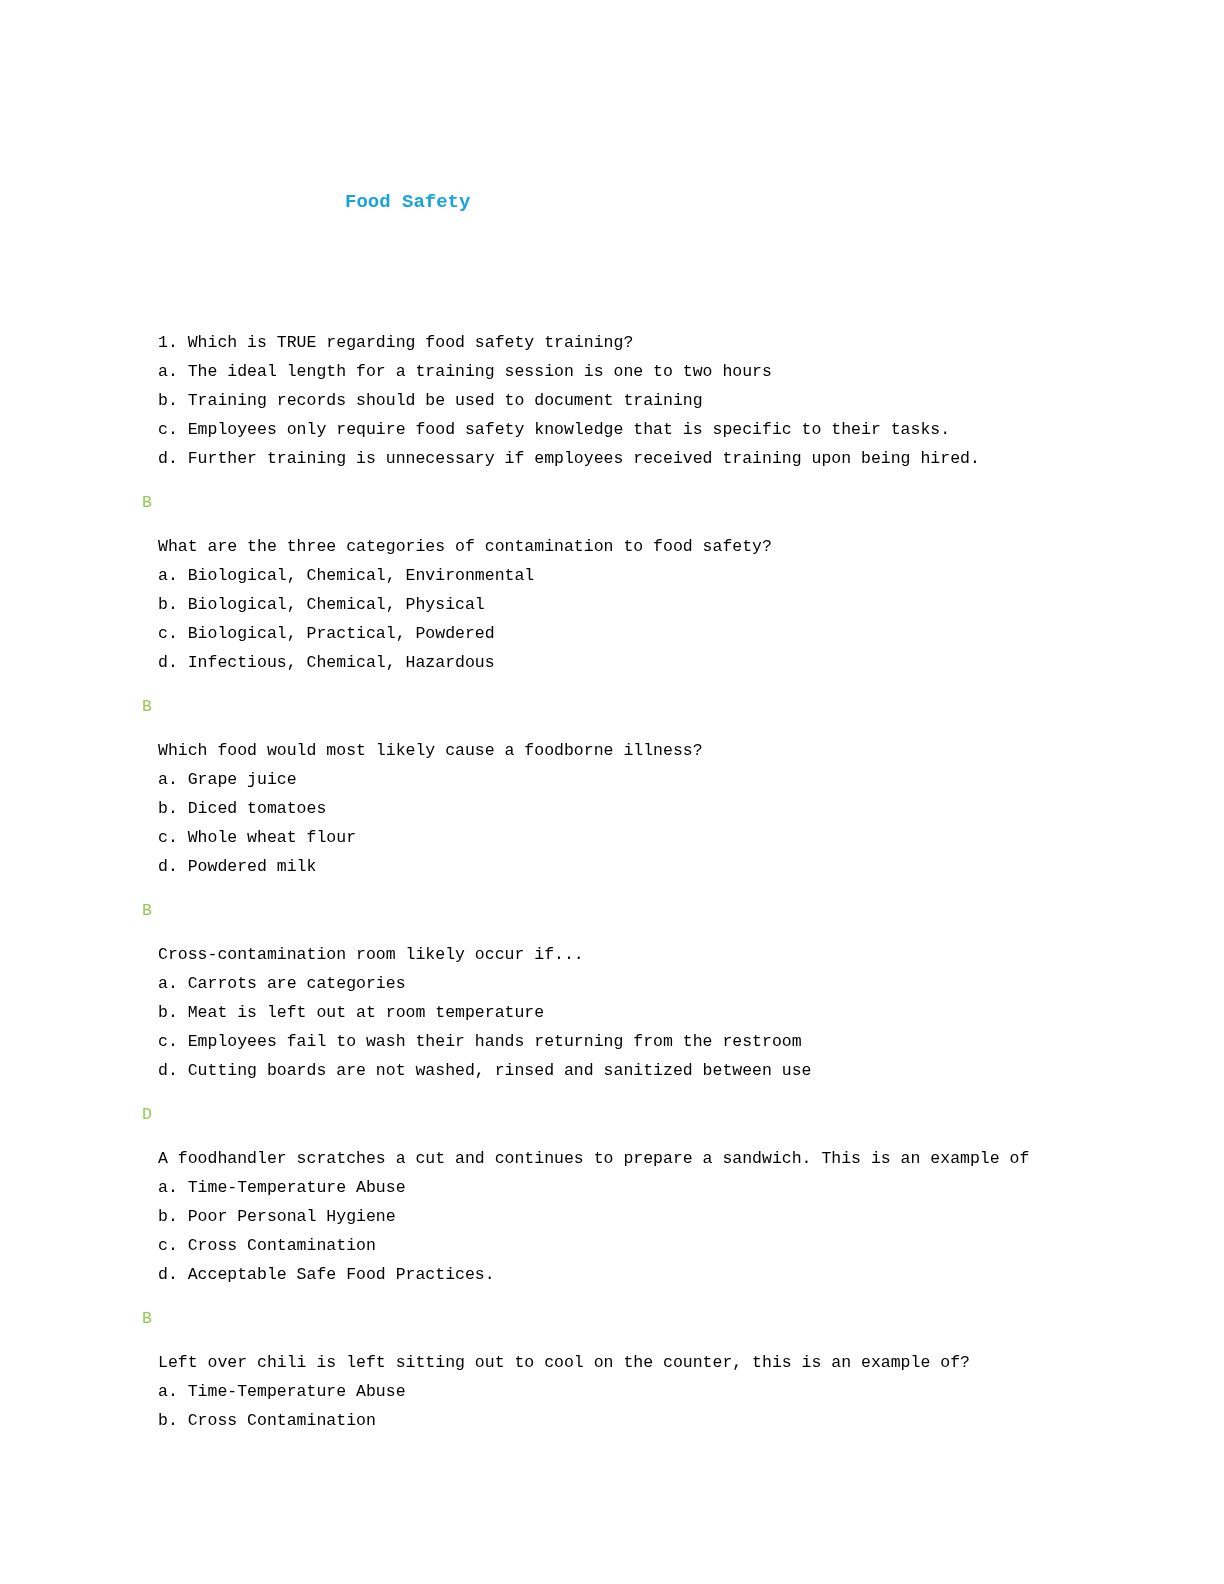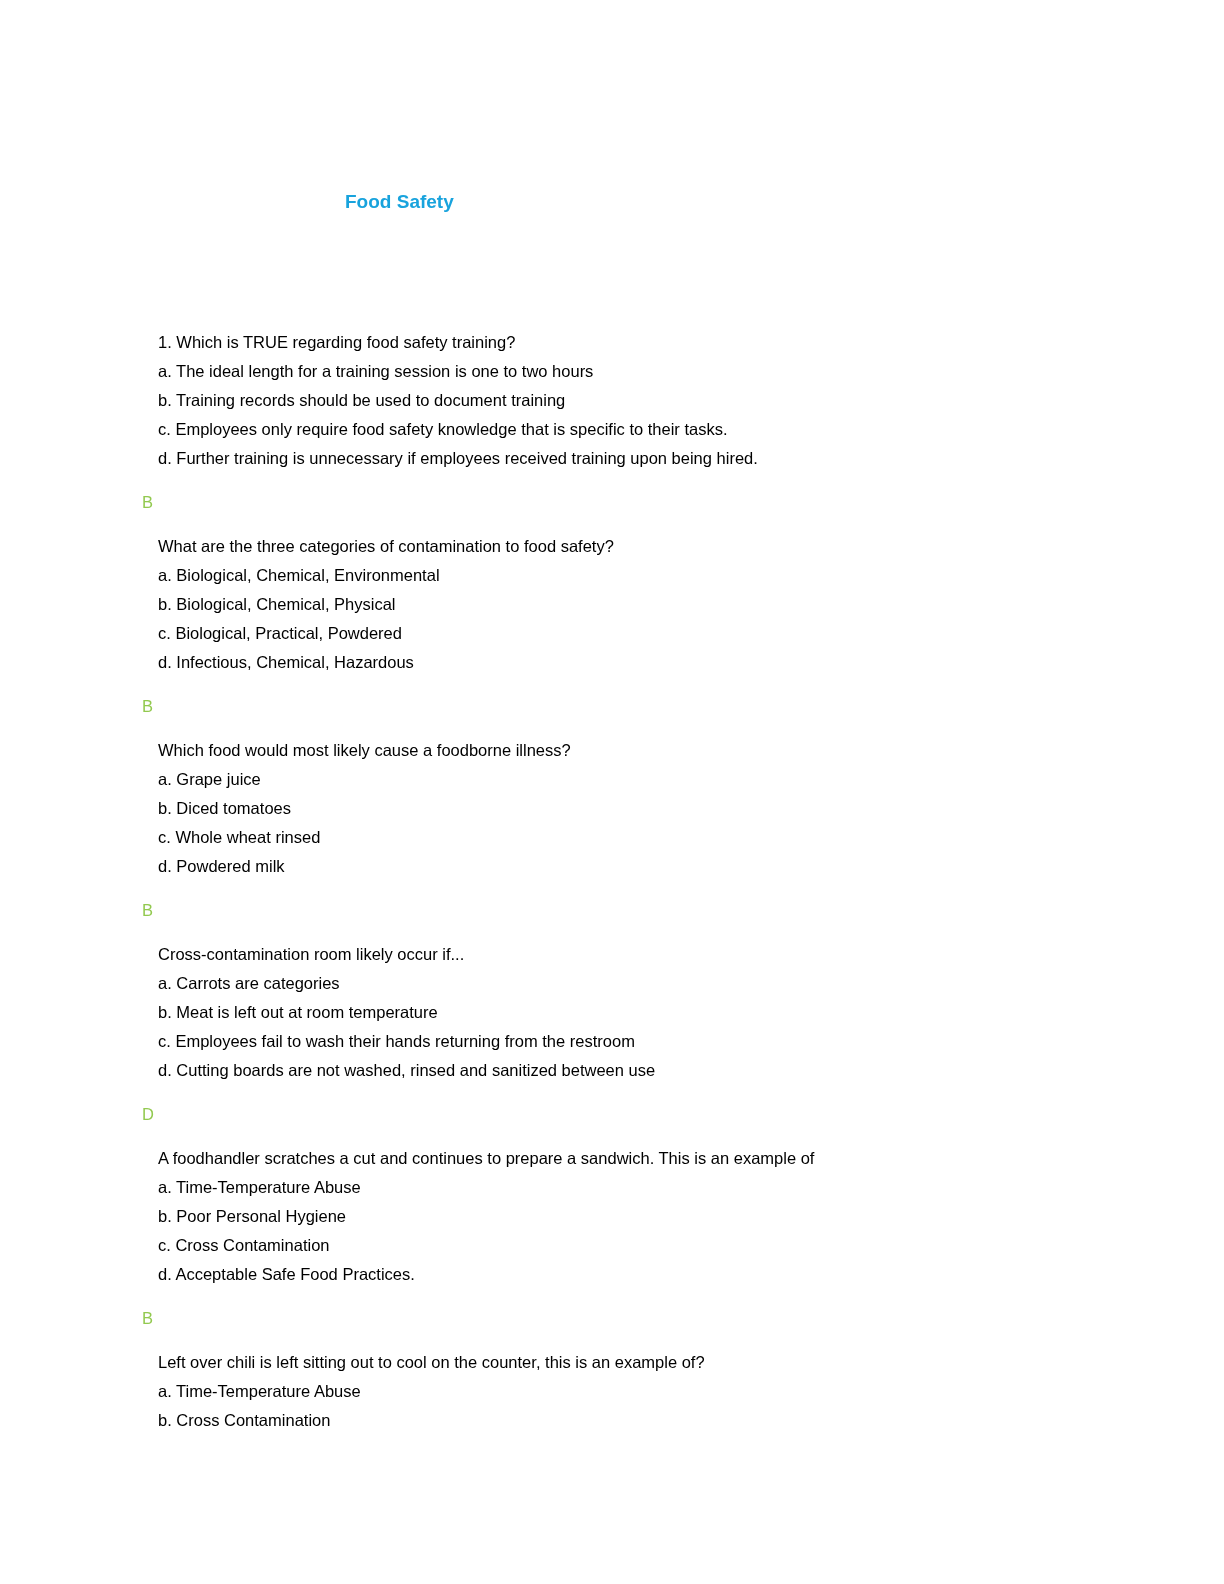--- a/index.html
+++ b/index.html
@@ -5,21 +5,21 @@
   html, body {
     margin: 0;
     padding: 0;
     background: #ffffff;
   }
   .page {
     position: relative;
     width: 1224px;
     height: 1584px;
     background: #ffffff;
-    font-family: Liberation Sans, sans-serif;
+    font-family: Liberation Mono, monospace;
     color: #000000;
     overflow: hidden;
   }
   .doc-title {
     position: absolute;
     left: 345px;
     top: 190px;
     font-size: 19px;
     font-weight: bold;
     color: #18A3DD;
@@ -71,21 +71,21 @@
       <div class="line">b. Biological, Chemical, Physical</div>
       <div class="line">c. Biological, Practical, Powdered</div>
       <div class="line">d. Infectious, Chemical, Hazardous</div>
     </div>
     <div class="answer">B</div>
 
     <div class="qblock">
       <div class="line">Which food would most likely cause a foodborne illness?</div>
       <div class="line">a. Grape juice</div>
       <div class="line">b. Diced tomatoes</div>
-      <div class="line">c. Whole wheat rinsed</div>
+      <div class="line">c. Whole wheat flour</div>
       <div class="line">d. Powdered milk</div>
     </div>
     <div class="answer">B</div>
 
     <div class="qblock">
       <div class="line">Cross-contamination room likely occur if...</div>
       <div class="line">a. Carrots are categories</div>
       <div class="line">b. Meat is left out at room temperature</div>
       <div class="line">c. Employees fail to wash their hands returning from the restroom</div>
       <div class="line">d. Cutting boards are not washed, rinsed and sanitized between use</div>

